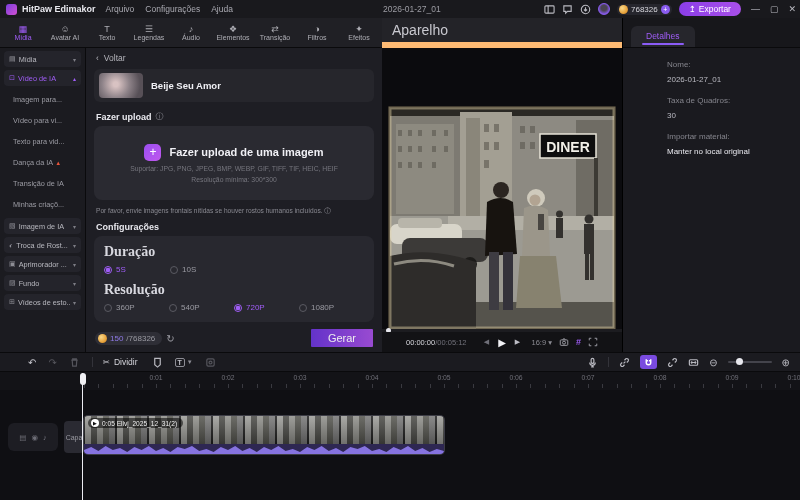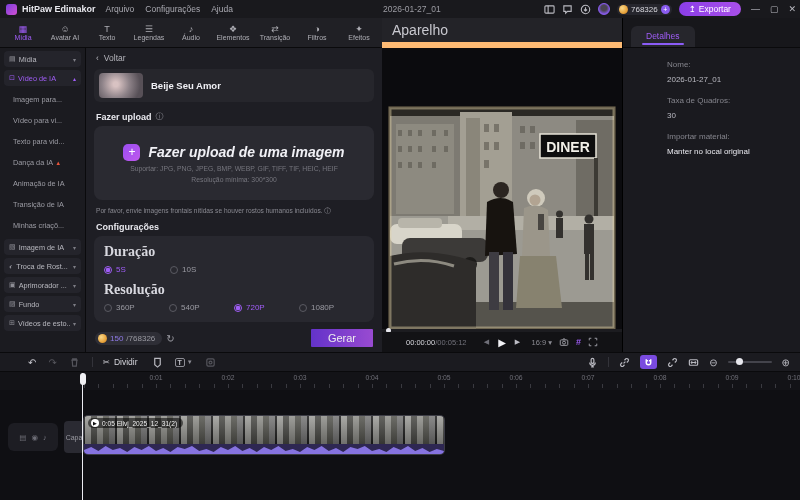--- a/index.html
+++ b/index.html
@@ -44,21 +44,21 @@
   .main{position:absolute;left:86px;top:48px;width:296px;height:304px;background:#1e1e24;}
   .back-row{height:20px;display:flex;align-items:center;padding:0 10px;color:#b5b5bc;font-size:8.5px;gap:5px;}
   .feature-card{margin:1px 8px;background:#26262c;border-radius:6px;height:33px;display:flex;align-items:center;padding:0 5px;gap:8px;}
   .thumb{width:44px;height:25px;border-radius:4px;background:radial-gradient(circle at 38% 45%,#d8c2c2 8%,#8d8288 45%,#575057 80%);}
   .feature-title{font-size:9.5px;font-weight:bold;color:#f0f0f5;}
   .section-row{padding:8px 10px 4px;display:flex;gap:4px;align-items:center;font-size:9px;color:#e8e8ee;font-weight:bold;}
   .info-i{color:#8a8a92;font-size:8px;font-weight:normal;}
   .upload-box{margin:0 8px;background:#2a2a31;border-radius:8px;height:74px;display:flex;flex-direction:column;align-items:center;justify-content:center;gap:4px;}
   .upload-cta{display:flex;gap:8px;align-items:center;}
   .plus-btn{width:17px;height:17px;border-radius:5px;background:linear-gradient(135deg,#9a4ef0,#c058ee);color:#fff;font-size:12px;line-height:16px;text-align:center;}
-  .upload-label{font-size:14px;font-weight:bold;color:#f0f0f5;font-style:italic;}
+  .upload-label{font-size:11px;font-weight:bold;color:#f0f0f5;}
   .dim{font-size:6.8px;color:#76767e;}
   .note-row{padding:7px 10px 4px;font-size:6.6px;color:#8a8a92;}
   .config-label{padding:2px 10px 4px;font-weight:bold;font-size:9px;color:#e8e8ee;}
   .settings-box{margin:0 8px;background:#28282f;border-radius:8px;padding:6px 10px 2px;}
   .grp-label{font-weight:bold;font-size:14px;color:#d8d8df;margin:2px 0 5px;font-family:Liberation Serif, serif;}
   .radio-row{display:flex;margin:0 0 8px;}
   .radio{display:flex;align-items:center;gap:4px;font-size:8px;color:#9a9aa2;width:66px;}
   .radio .rc{width:8px;height:8px;border:1px solid #5a5a62;border-radius:50%;flex:0 0 auto;}
   .radio.sel{color:#a05df7;}
   .radio.sel .rc{border-color:#a05df7;background:radial-gradient(circle,#a05df7 0 2px,transparent 2.6px);}
@@ -222,21 +222,20 @@
         <span>Vídeo de IA</span>
         <span class="arr">▴</span>
       </div>
     <div class="sb-child">Imagem para...</div>
     <div class="sb-child">Vídeo para vi...</div>
     <div class="sb-child">Texto para vid...</div>
     <div class="sb-child">
         <span>Dança da IA</span>
         <span class="hot">▲</span>
       </div>
-    <div class="sb-child">Animação de IA</div>
     <div class="sb-child">Transição de IA</div>
     <div class="sb-child">Minhas criaçõ...</div>
     <div class="sb-group">
         <span class="gi">▧</span>
         <span>Imagem de IA</span>
         <span class="arr">▾</span>
       </div>
     <div class="sb-group">
         <span class="gi">◐</span>
         <span>Troca de Rost...</span>

